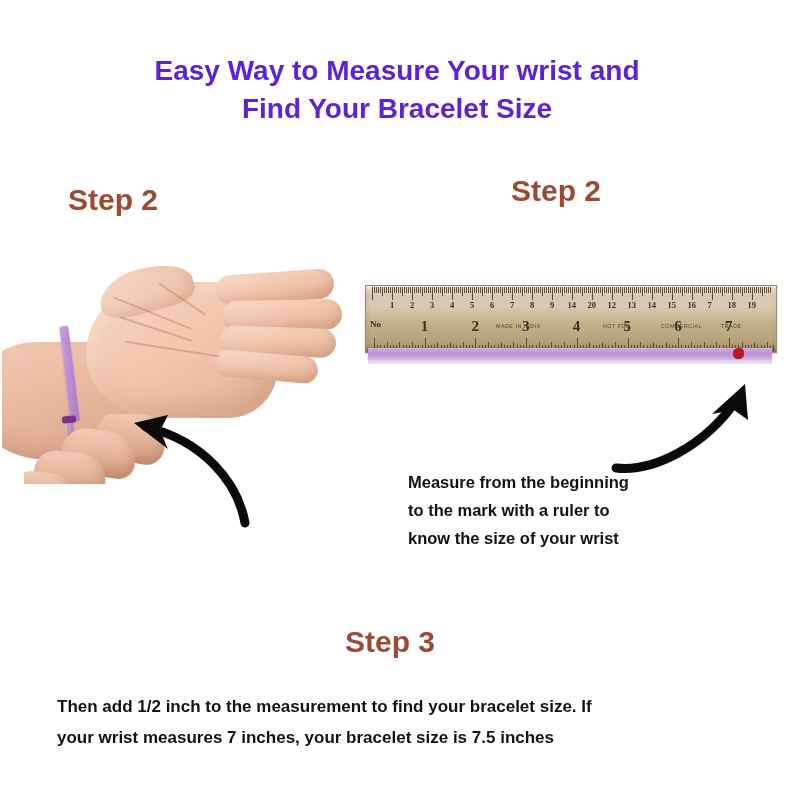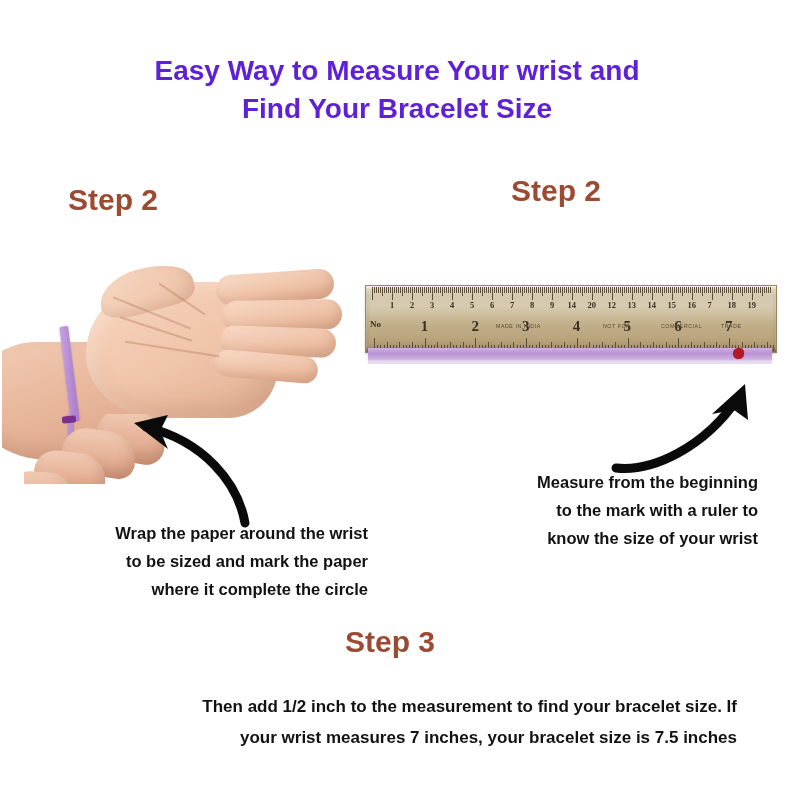--- a/index.html
+++ b/index.html
@@ -49,21 +49,21 @@
   #step2-heading { left: 511px; top: 174px; }
   #step3-heading { left: 345px; top: 625px; }
 
   
   .caption {
     position: absolute;
     color: #121212;
     font-size: 16.5px;
     font-weight: bold;
     line-height: 28px;
-    text-align: right;
+    text-align: left;
   }
   #caption1 { left: 8px;   top: 519px; width: 360px; }
   #caption2 { left: 408px; top: 468px; width: 350px; }
   #caption3 { left: 57px;  top: 691px; width: 680px; font-size: 17px; line-height: 31px; }
   .caption .ln { display: block; }
 
   
   .hand-photo {
     position: absolute;
     left: 2px;
@@ -695,25 +695,20 @@
     <div class="stamp" style="left:355px;">TRADE</div>
   </div>
   <div class="paper-strip-ruler"></div>
   <div class="red-mark" id="red-mark" style="left: 733px;"></div>
 
   <svg class="arrow-svg" id="arrow-ruler" viewBox="0 0 170 110">
     <path d="M 4 100 C 40 104, 92 80, 126 30" stroke="#0a0a0a" stroke-width="9" fill="none" stroke-linecap="round"></path>
     <path d="M 133 16 L 136 52 L 122 42 L 100 46 Z" fill="#0a0a0a"></path>
   </svg>
 
-  <div class="caption" id="caption1">
-    <span class="ln">Wrap the paper around the wrist</span>
-    <span class="ln">to be sized and mark the paper</span>
-    <span class="ln">where it complete the circle</span>
-  </div>
 
   <div class="caption" id="caption2">
     <span class="ln">Measure from the beginning</span>
     <span class="ln">to the mark with a ruler to</span>
     <span class="ln">know the size of your wrist</span>
   </div>
 
   <div class="step-heading" id="step3-heading">Step 3</div>
 
   <div class="caption" id="caption3">

